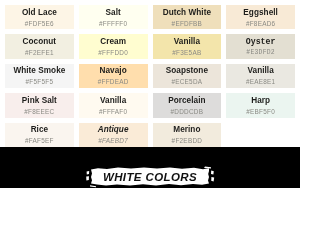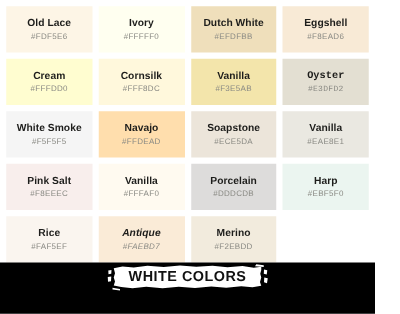--- a/index.html
+++ b/index.html
@@ -8,21 +8,21 @@
   }
   body {
     width: 300px;
     height: 251px;
     background: #ffffff;
     font-family: "Liberation Sans", sans-serif;
     overflow: hidden;
   }
   #palette-page {
     width: 300px;
-    height: 251px;
+    height: 188px;
     position: relative;
     background: #ffffff;
     box-sizing: border-box;
     display: flex;
     flex-direction: column;
   }
   #swatch-grid {
     padding: 5px 5px 0 5px;
     display: grid;
     grid-template-columns: repeat(4, 1fr);
@@ -58,22 +58,23 @@
     text-align: center;
     white-space: nowrap;
   }
   #footer-banner {
     position: relative;
     width: 100%;
     height: 41px;
     background: #000000;
     flex: 0 0 auto;
     display: flex;
-    align-items: flex-start;
+    align-items: flex-end;
     justify-content: center;
+    font-style: italic;
   }
   #banner-label-wrap {
     position: relative;
     width: 130px;
     height: 23px;
     display: flex;
     align-items: center;
     justify-content: center;
   }
   #banner-brush {
@@ -96,38 +97,38 @@
 <body>
 
 <div id="palette-page">
 
   <div id="swatch-grid">
       <div class="swatch" style="background: rgb(253, 245, 230);">
         <div class="swatch-name">Old Lace</div>
         <div class="swatch-hex">#FDF5E6</div>
       </div>
       <div class="swatch" style="background: rgb(255, 255, 240);">
-        <div class="swatch-name">Ivory</div>
+        <div class="swatch-name">Salt</div>
         <div class="swatch-hex">#FFFFF0</div>
       </div>
       <div class="swatch" style="background: rgb(239, 223, 187);">
         <div class="swatch-name">Dutch White</div>
         <div class="swatch-hex">#EFDFBB</div>
       </div>
       <div class="swatch" style="background: rgb(248, 234, 214);">
         <div class="swatch-name">Eggshell</div>
         <div class="swatch-hex">#F8EAD6</div>
       </div>
+      <div class="swatch" style="background: rgb(242, 239, 225);">
+        <div class="swatch-name">Coconut</div>
+        <div class="swatch-hex">#F2EFE1</div>
+      </div>
       <div class="swatch" style="background: rgb(255, 253, 208);">
         <div class="swatch-name">Cream</div>
         <div class="swatch-hex">#FFFDD0</div>
-      </div>
-      <div class="swatch" style="background: rgb(255, 248, 220);">
-        <div class="swatch-name">Cornsilk</div>
-        <div class="swatch-hex">#FFF8DC</div>
       </div>
       <div class="swatch" style="background: rgb(243, 229, 171);">
         <div class="swatch-name">Vanilla</div>
         <div class="swatch-hex">#F3E5AB</div>
       </div>
       <div class="swatch" style="background: rgb(227, 223, 210); font-family: Liberation Mono, monospace;">
         <div class="swatch-name">Oyster</div>
         <div class="swatch-hex">#E3DFD2</div>
       </div>
       <div class="swatch" style="background: rgb(245, 245, 245); align-items: center;">

